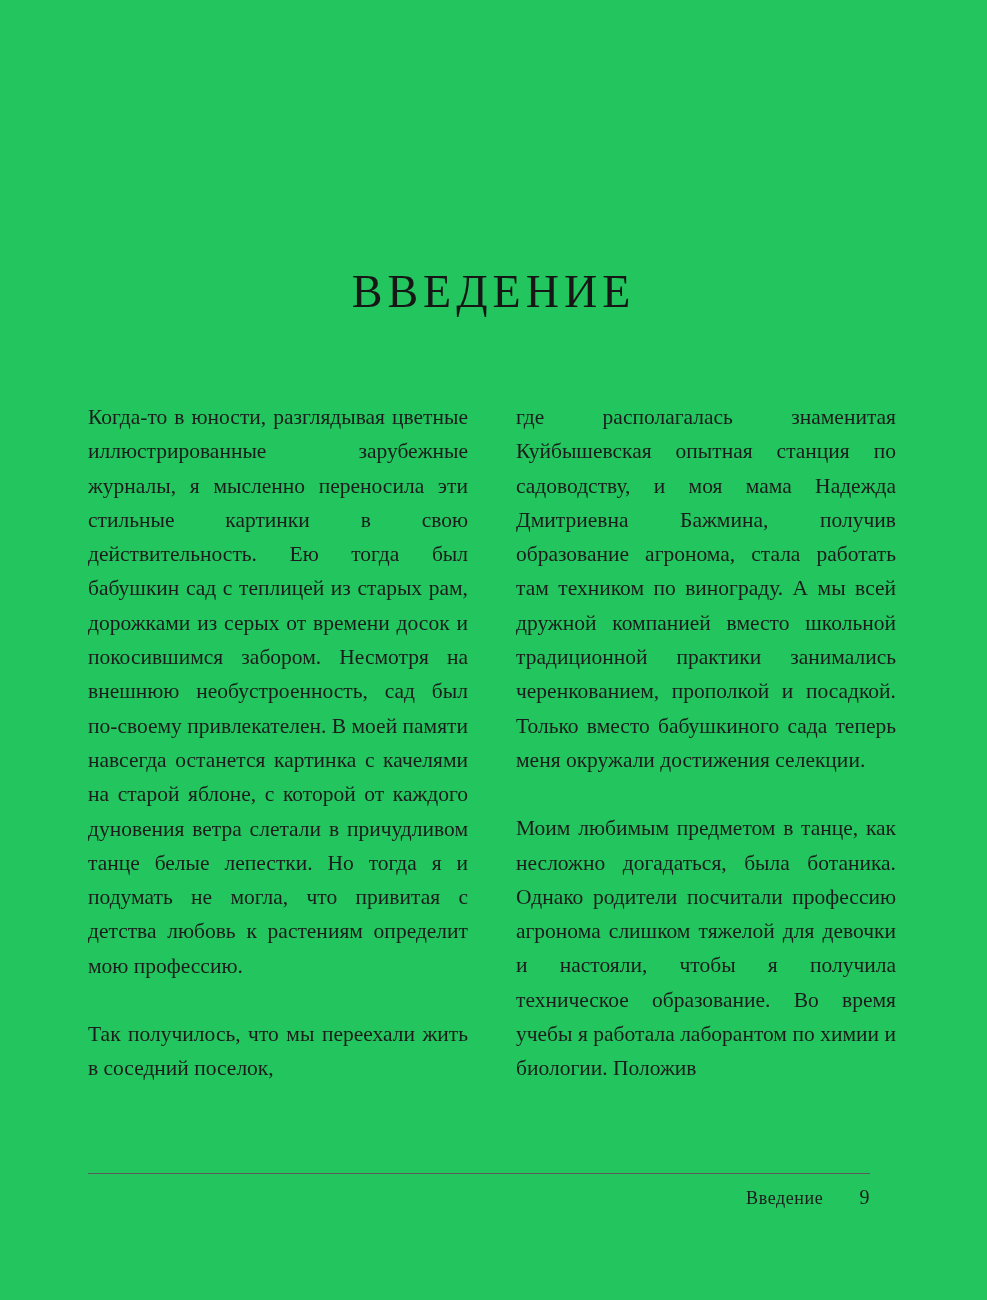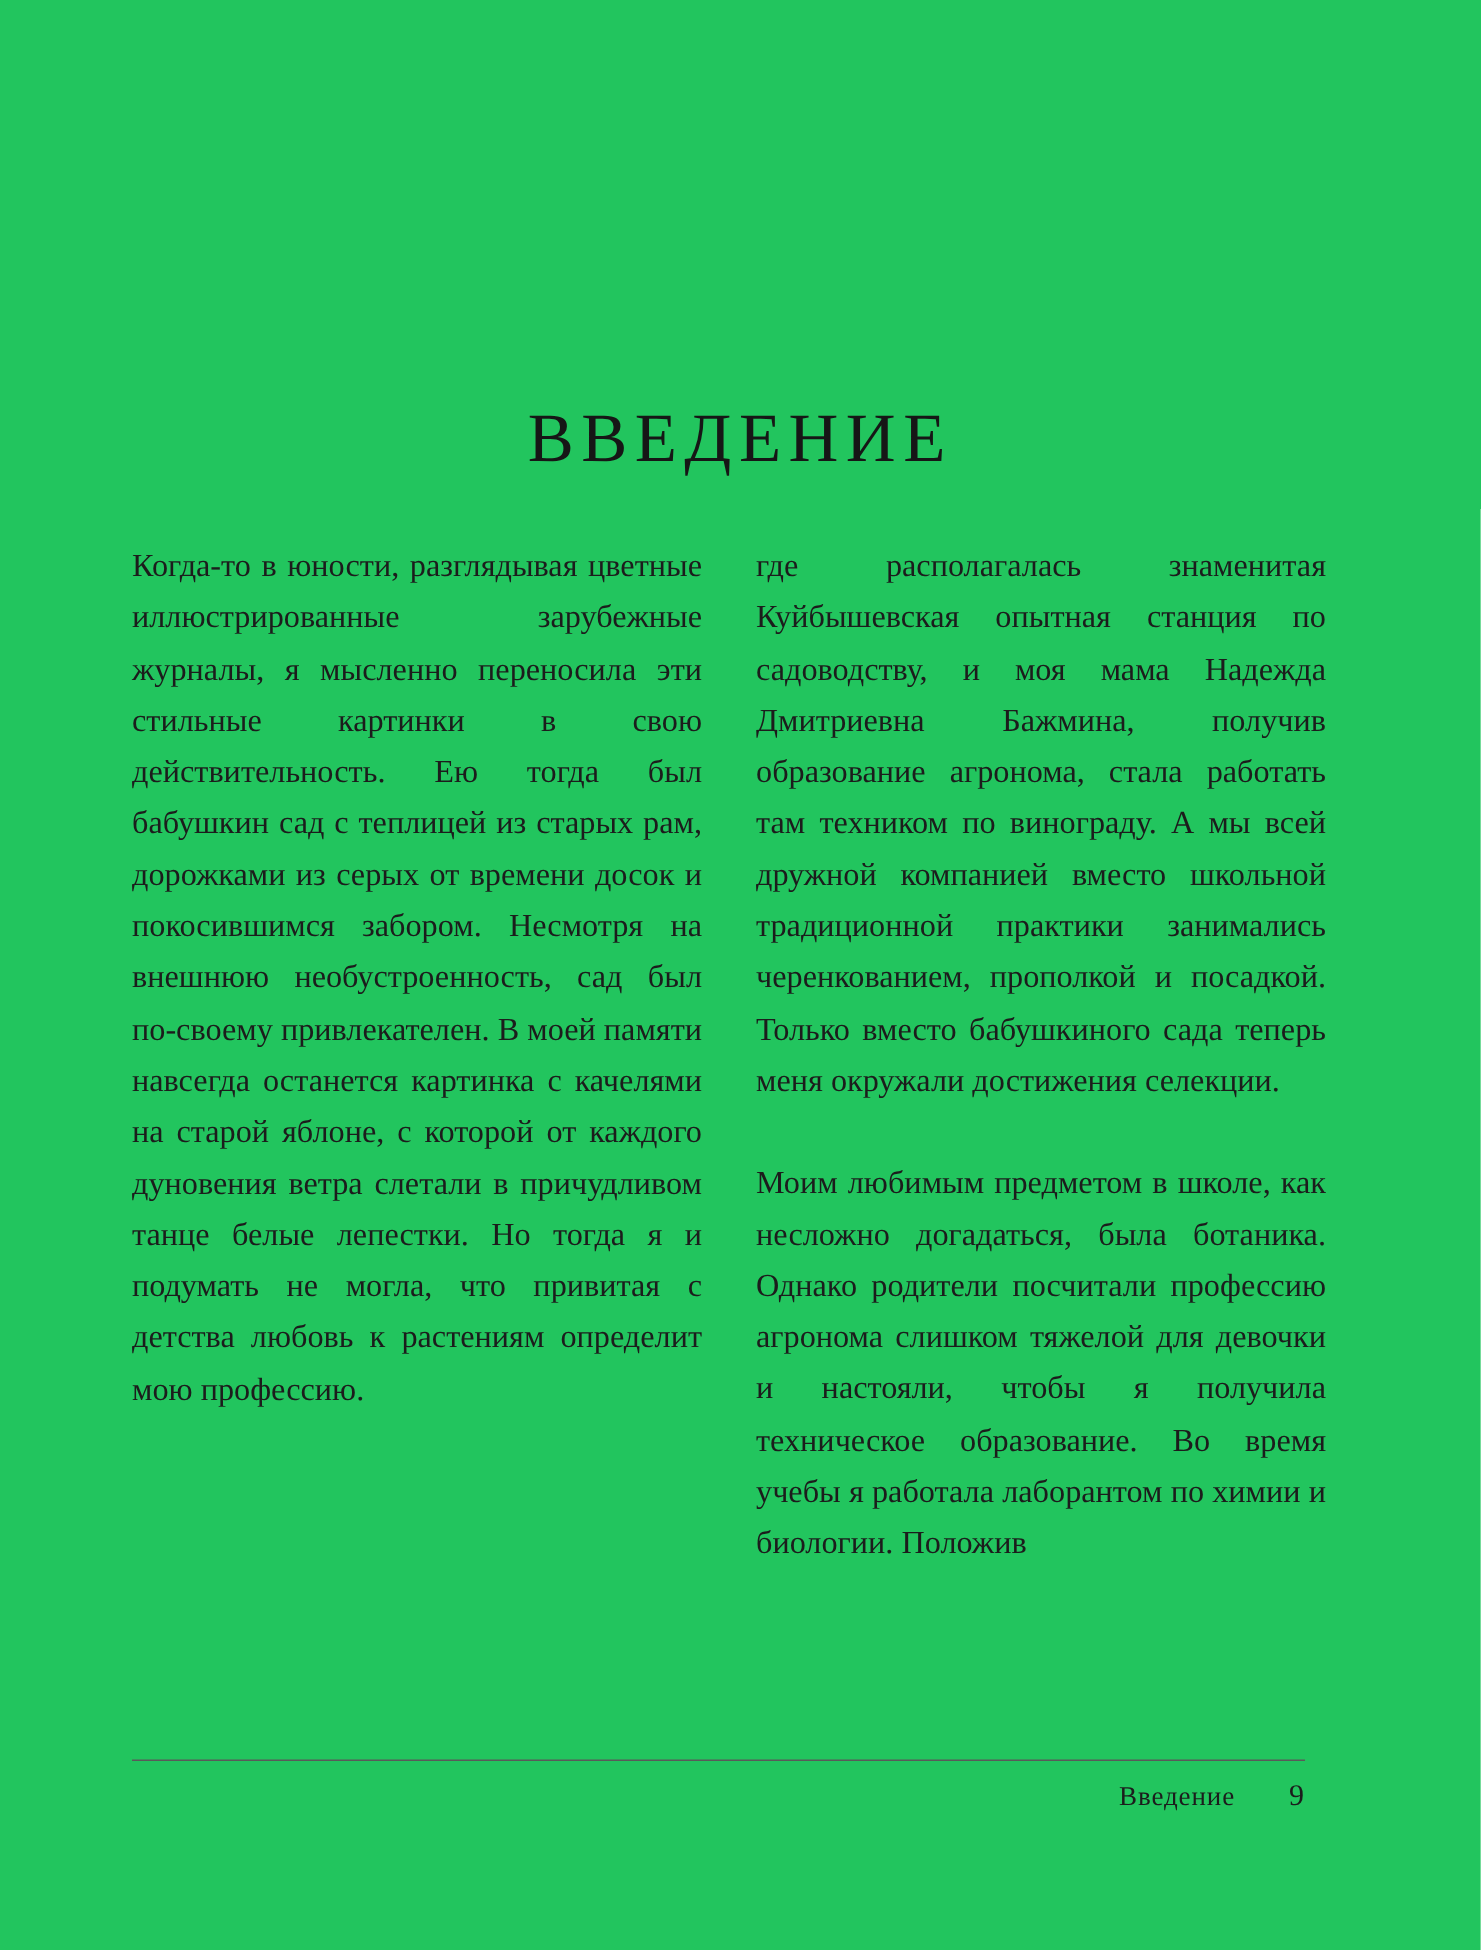--- a/index.html
+++ b/index.html
@@ -31,25 +31,25 @@
     font-family: "Liberation Serif", serif;
     font-size: 46px;
     letter-spacing: 5px;
     font-weight: 400;
     color: #161616;
     line-height: 1;
   }
 
   .columns {
     position: absolute;
-    top: 360px;
+    top: 400px;
     left: 88px;
     width: 812px;
     display: flex;
-    gap: 36px;
+    gap: 48px;
     align-items: flex-start;
   }
 
   .column {
     width: 380px;
   }
 
   .para {
     font-size: 21.5px;
     line-height: 34.3px;
@@ -95,25 +95,26 @@
 <body>
 
 <div class="page">
 
   <h1 class="page-title">ВВЕДЕНИЕ</h1>
 
   <div class="columns">
 
     <div class="column">
       <p class="para">Когда-то в юности, разглядывая цветные иллюстрированные зарубежные журналы, я мысленно переносила эти стильные картинки в свою действительность. Ею тогда был бабушкин сад с теплицей из старых рам, дорожками из серых от времени досок и покосившимся забором. Несмотря на внешнюю необустроенность, сад был по-своему привлекателен. В моей памяти навсегда останется картинка с качелями на старой яблоне, с которой от каждого дуновения ветра слетали в причудливом танце белые лепестки. Но тогда я и подумать не могла, что привитая с детства любовь к растениям определит мою профессию.</p>
+      <p class="para">Так получилось, что мы переехали жить в соседний поселок,</p>
     </div>
 
     <div class="column">
       <p class="para">где располагалась знаменитая Куйбышевская опытная станция по садоводству, и моя мама Надежда Дмитриевна Бажмина, получив образование агронома, стала работать там техником по винограду. А мы всей дружной компанией вместо школьной традиционной практики занимались черенкованием, прополкой и посадкой. Только вместо бабушкиного сада теперь меня окружали достижения селекции.</p>
-      <p class="para">Моим любимым предметом в школе, как несложно догадаться, была ботаника. Однако родители посчитали профессию агронома слишком тяжелой для девочки и настояли, чтобы я получила техническое образование. Во время учебы я работала лаборантом по химии и биологии. Положив</p>
+      <p class="para">Моим любимым предметом в танце, как несложно догадаться, была ботаника. Однако родители посчитали профессию агронома слишком тяжелой для девочки и настояли, чтобы я получила техническое образование. Во время учебы я работала лаборантом по химии и биологии. Положив</p>
     </div>
 
   </div>
 
   <div class="footer-rule"></div>
 
   <div class="footer">
     <span class="footer-label">Введение</span>
     <span class="footer-page">9</span>
   </div>

